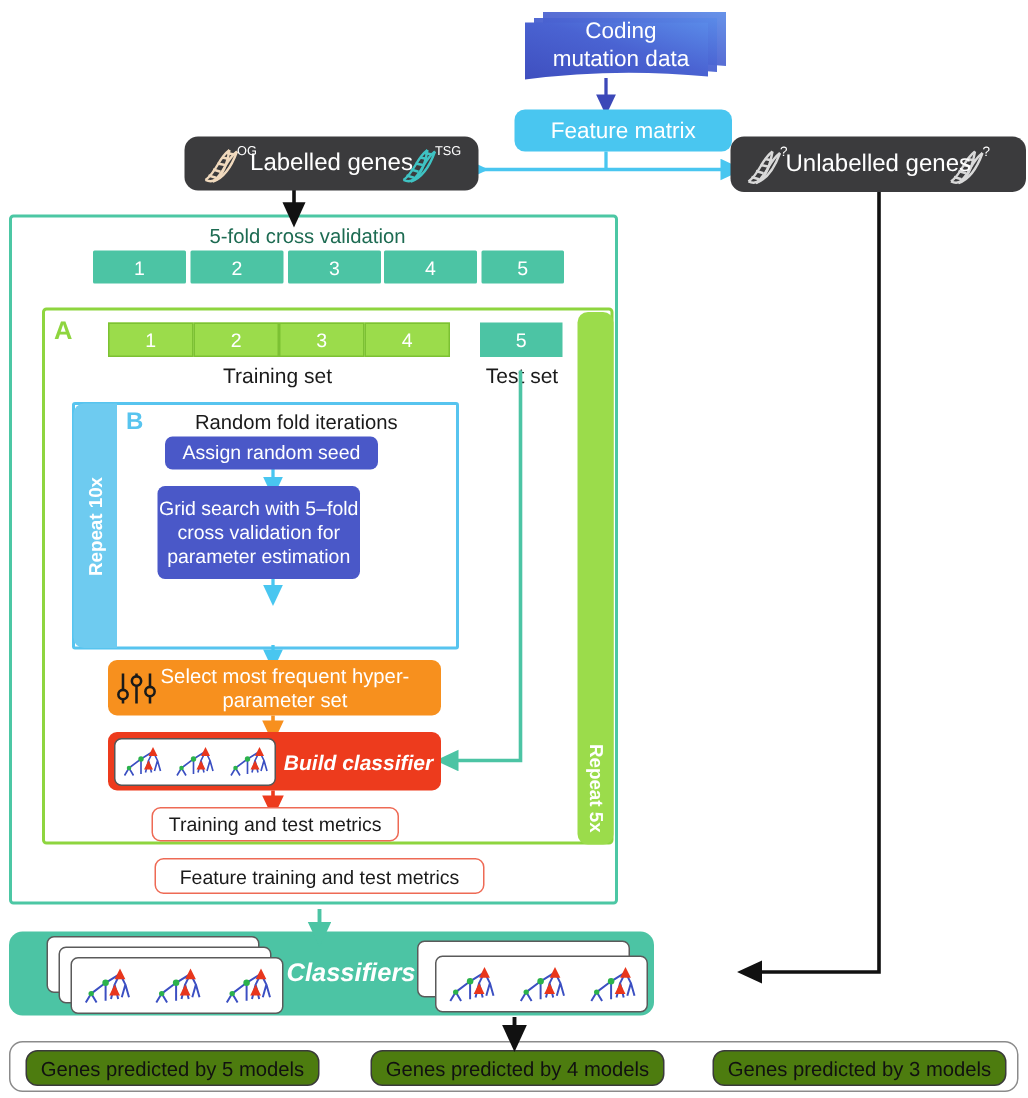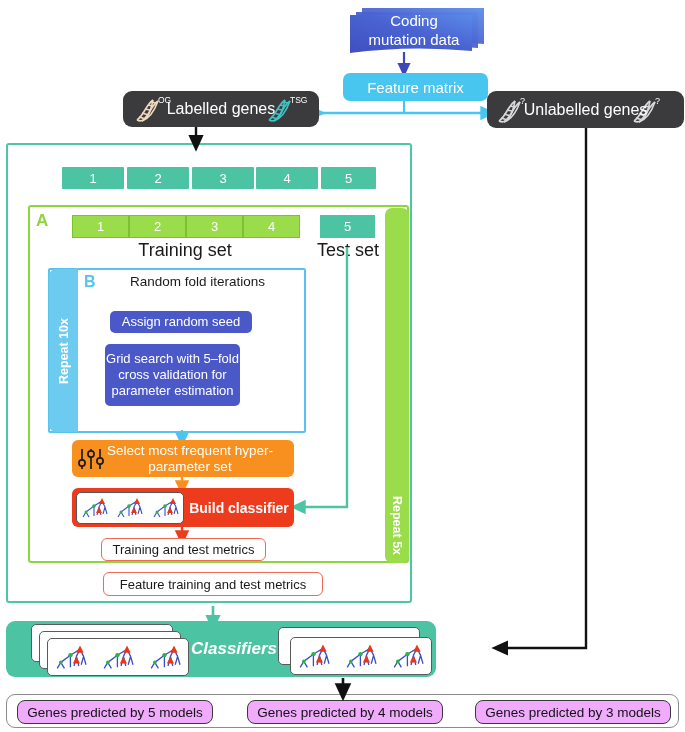--- a/index.html
+++ b/index.html
@@ -32,33 +32,33 @@
           writing-mode:vertical-rl;text-orientation:mixed;white-space:nowrap;}
 
   .panelletter{color:#8ed53f;font-weight:bold;font-size:17px;}
   .panelletterB{color:#57c4ef;font-weight:bold;font-size:16px;}
 
   .foldbox{background:#4cc4a4;color:#fff;font-size:13px;border-radius:1px;}
   .foldgreen{background:#9bdc4b;color:#fff;font-size:13px;border:1px solid #7cc133;}
   .foldteal{background:#4cc4a4;color:#fff;font-size:13px;}
 
   .cvtitle{color:#1d6b52;font-size:13.5px;}
-  .setlabel{color:#1a1a1a;font-size:18px;}
-
-  .bluestep{background:#4a58c8;color:#fff;border-radius:5px;font-size:13px;line-height:16px;margin-top:20px;}
+  .setlabel{color:#1a1a1a;font-size:14px;}
+
+  .bluestep{background:#4a58c8;color:#fff;border-radius:5px;font-size:13px;line-height:16px;}
   .orangestep{background:#f7901e;color:#fff;border-radius:6px;font-size:13.5px;line-height:16px;}
-  .redstep{background:#ed3b1d;color:#fff;border-radius:6px;font-size:14px;font-weight:bold;}
+  .redstep{background:#ed3b1d;color:#fff;border-radius:6px;font-size:14px;font-weight:bold;font-style:italic;}
   .outlinered{border:1.4px solid #ee6a55;border-radius:6px;background:#fff;color:#1a1a1a;font-size:13px;}
 
   .classbar{background:#4cc4a4;border-radius:9px;}
   .classlabel{color:#fff;font-weight:bold;font-size:17px;font-style:italic;}
   .card{background:#fff;border:1.2px solid #5a5a5a;border-radius:5px;position:absolute;}
 
   .bottomwrap{border:1.6px solid #8b8b8b;border-radius:9px;background:#fff;}
-  .bottombox{border:1.4px solid #3a3a3a;border-radius:8px;background:#f0abfc;
+  .bottombox{border:1.4px solid #3a3a3a;border-radius:8px;background:#4d7c0f;
              color:#111;font-size:13.5px;}
 
   svg{display:block;}
 </style>
 </head>
 <body>
 
 <div id="stage">
 
   <svg class="abs" style="left:0;top:0;width:685px;height:732px;pointer-events:none;z-index:5">
@@ -186,20 +186,21 @@
         <line x1="9" y1="19" x2="14" y2="20.5"></line>
         <line x1="12" y1="15" x2="17" y2="16"></line>
         <line x1="15" y1="11" x2="20" y2="12"></line>
       </g>
       <text x="25" y="9" fill="#ffffff" font-size="9" font-family="Liberation Sans, sans-serif">?</text>
     </svg>
   </div>
 
   <div class="abs tealbox" style="left:6px;top:143px;width:406px;height:460px;z-index:1"></div>
 
+  <div class="abs ctr cvtitle" style="left:120px;top:148px;width:170px;height:18px;z-index:4">5-fold cross validation</div>
 
   <div class="abs ctr foldbox" style="left:62px;top:167px;width:62px;height:22px;z-index:4">1</div>
   <div class="abs ctr foldbox" style="left:127px;top:167px;width:62px;height:22px;z-index:4">2</div>
   <div class="abs ctr foldbox" style="left:192px;top:167px;width:62px;height:22px;z-index:4">3</div>
   <div class="abs ctr foldbox" style="left:256px;top:167px;width:62px;height:22px;z-index:4">4</div>
   <div class="abs ctr foldbox" style="left:321px;top:167px;width:55px;height:22px;z-index:4">5</div>
 
   <div class="abs greenbox" style="left:28px;top:205px;width:381px;height:358px;z-index:2"></div>
 
   <div class="abs repeat5" style="left:385px;top:208px;width:24px;height:355px;z-index:3">

